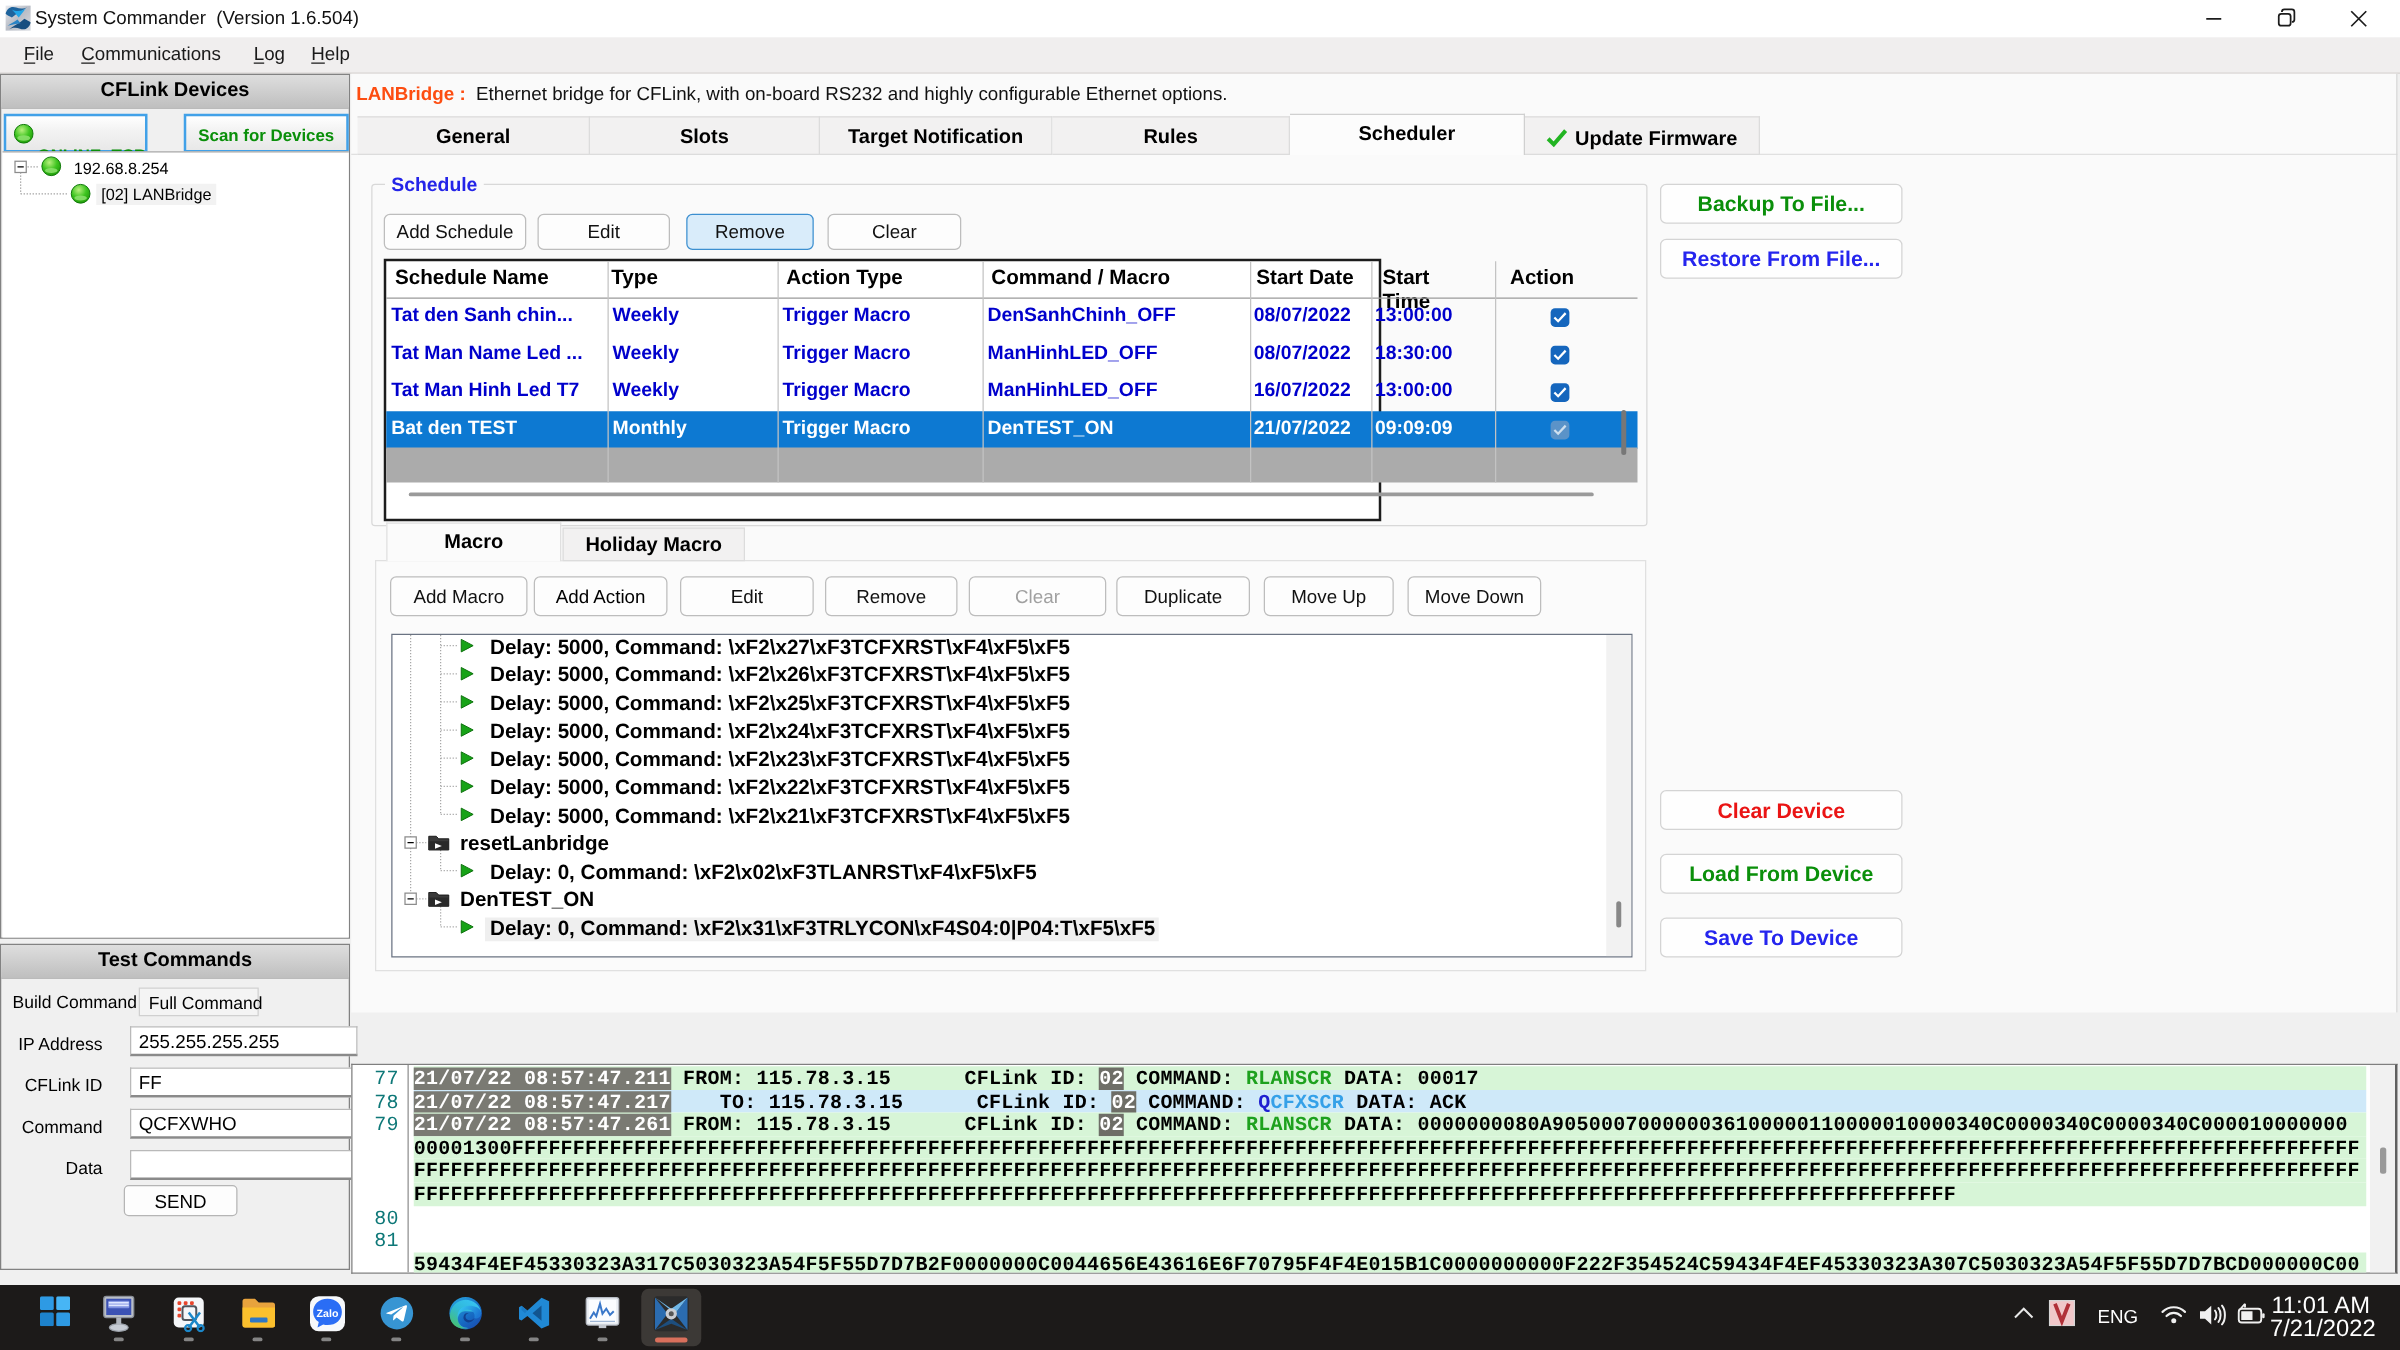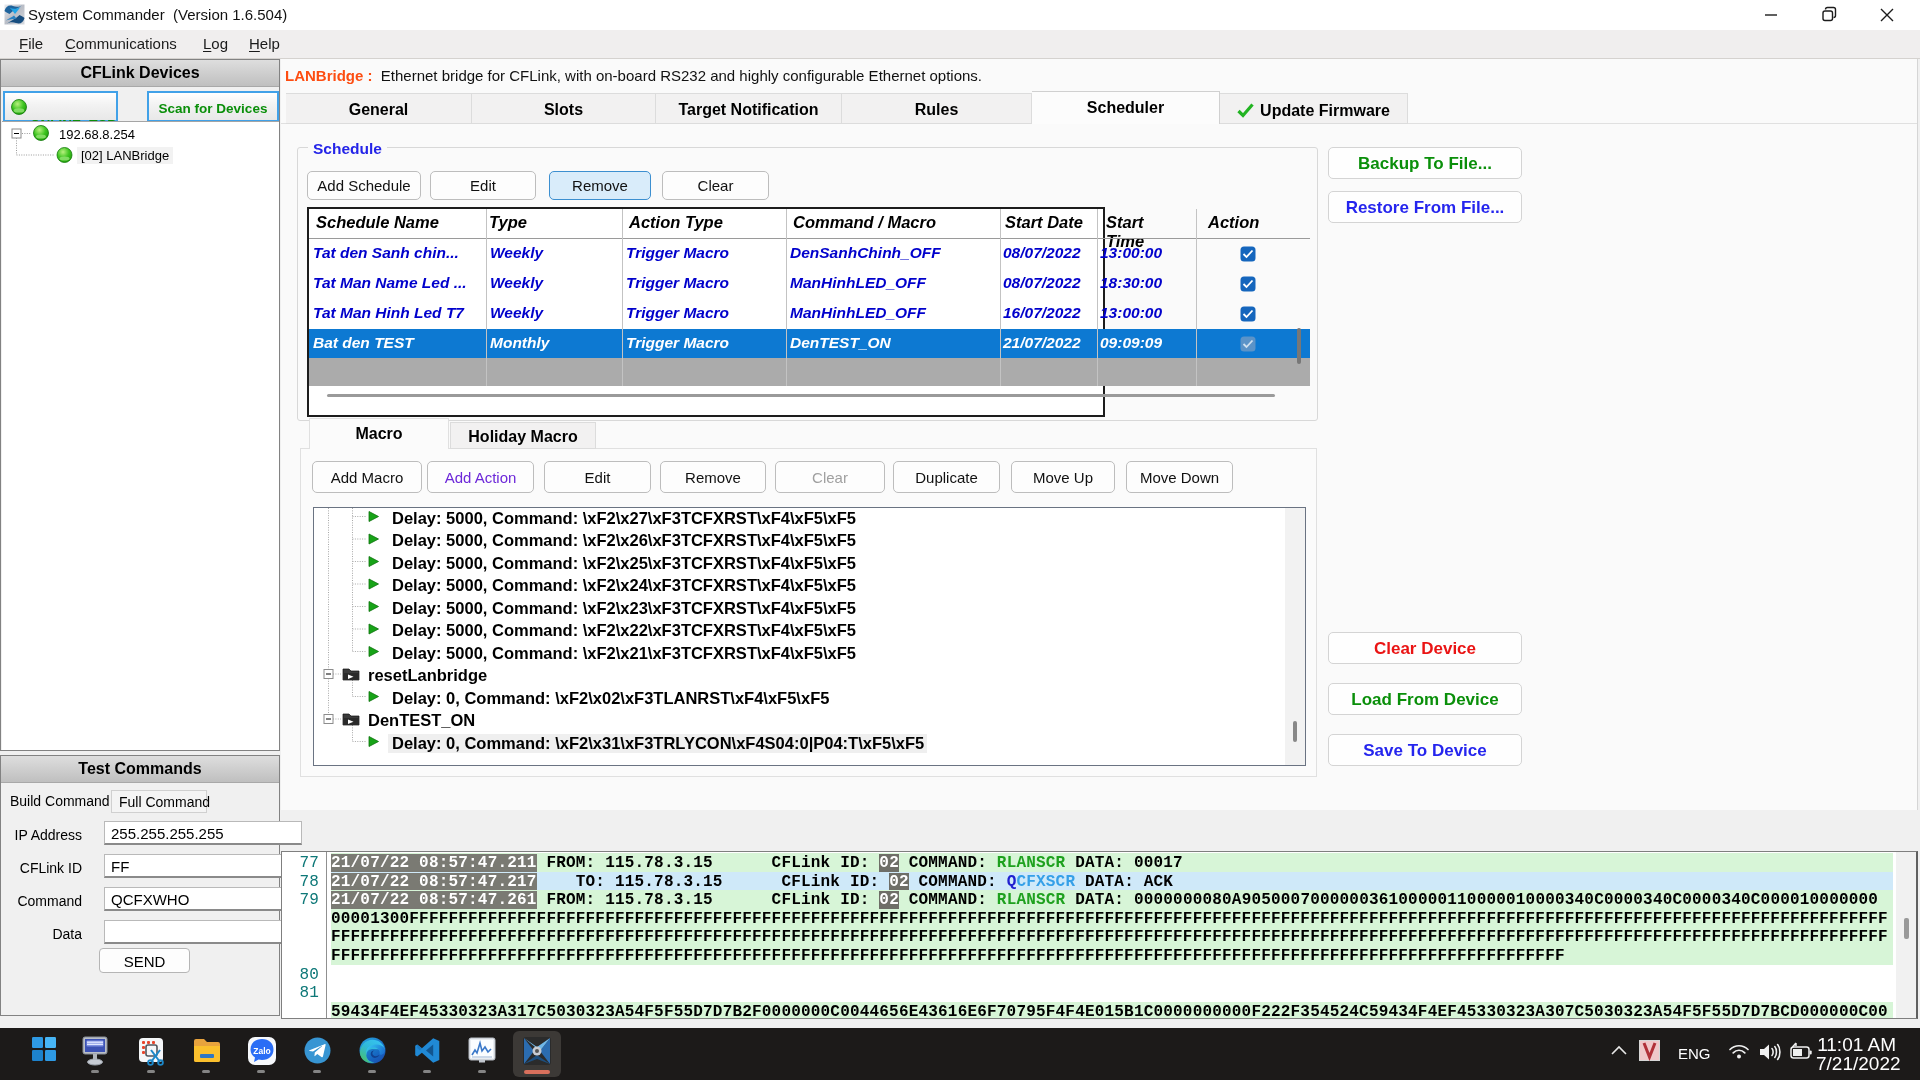--- a/index.html
+++ b/index.html
@@ -21,30 +21,30 @@
 
 #leftpanel { left:0; top:59px; width:280px; height:692px; background:#f0f0f0; border:1px solid #828282; }
 .panelhdr { left:0; width:278px; height:27px; background:linear-gradient(#dedede,#bfbfbf); border-bottom:1px solid #a8a8a8; text-align:center; font-weight:bold; font-size:16px; color:#000; padding-top:4px; }
 .bluebtn { border:2px solid #41a1e8; background:linear-gradient(#ffffff,#f2f2f2 45%,#e8e8e8); color:#0a8f0a; font-weight:bold; font-size:13.5px; text-align:center; white-space:nowrap; }
 #treearea { left:1px; top:61px; width:277px; height:629px; background:#ffffff; border-top:1px solid #a5a5a5; }
 .treetxt { position:absolute; font-size:13px; color:#000; }
 
 
 #testpanel { left:0; top:755px; width:280px; height:261px; background:#f0f0f0; border:1px solid #828282; }
 .tclabel { position:absolute; font-size:14px; color:#000; text-align:right; width:70px; white-space:nowrap; }
-.tcinput { position:absolute; left:103px; width:198px; height:24px; background:#fff; border:1px solid #b9b9b9; border-bottom:2px solid #8a8a8a; font-size:15px; color:#000; padding:3px 0 0 6px; }
+.tcinput { position:absolute; left:103px; width:182px; height:24px; background:#fff; border:1px solid #b9b9b9; border-bottom:2px solid #8a8a8a; font-size:15px; color:#000; padding:3px 0 0 6px; }
 
 
 #mainarea { left:281px; top:59px; width:1637px; height:751px; background:#fafafa; }
 .tab { position:absolute; top:34px; height:31px; background:#f2f1f1; border:1px solid #dcdcdc; border-left:none; text-align:center; font-weight:bold; font-size:16px; color:#000; padding-top:7px; }
 .btn { position:absolute; background:#fdfdfd; border:1px solid #bdbdbd; border-radius:5px; text-align:center; font-size:15px; color:#111; }
 .rbtn { position:absolute; left:1047px; width:194px; height:32px; background:#fefefe; border:1px solid #d4d4d4; border-radius:5px; text-align:center; font-weight:bold; font-size:17px; padding-top:6px; }
 
 
-#schedtable { left:26px; top:148px; width:798px; height:210px; background:#fff; border:2px solid #1c1c1c;font-style:italic; }
+#schedtable { left:26px; top:148px; width:798px; height:210px; background:#fff; border:2px solid #1c1c1c; }
 .th { position:absolute; top:0; height:29px; font-weight:bold; font-size:16.5px; color:#000; padding-top:4px; }
 .trow { position:absolute; left:0; width:986px; height:30px; font-weight:bold; font-size:15.5px; color:#0000cc; white-space:nowrap; }
 .td { position:absolute; top:5px; }
 .colsep { position:absolute; top:0; width:1px; height:177px; background:#c3c3c3; }
 
 
 #macrolist { left:32px; top:448px; width:993px; height:259px; background:#fff; border:1px solid #6a7382; overflow:hidden; font-weight:bold; font-size:16.5px; color:#000; white-space:nowrap; }
 .mrow { position:absolute; left:0; width:100%; height:22px; }
 
 
@@ -243,21 +243,21 @@
     <div class="colsep" style="left:887px"></div>
     <div class="abs" style="left:18px;top:185px;width:948px;height:3px;border-radius:2px;background:#9a9a9a"></div>
     <div class="abs" style="left:988px;top:119px;width:4px;height:36px;border-radius:2px;background:#777"></div>
   </div>
 
   <div class="abs" style="left:19px;top:389px;width:1017px;height:329px;border:1px solid #e0e0e0;background:#fbfbfb"></div>
   <div class="abs" style="left:28px;top:359px;width:140px;height:31px;background:#fbfbfb;border:1px solid #e0e0e0;border-bottom:none;text-align:center;font-weight:bold;font-size:16px;padding-top:6px">Macro</div>
   <div class="abs" style="left:169px;top:363px;width:146px;height:27px;background:#f2f1f1;border:1px solid #dcdcdc;text-align:center;font-weight:bold;font-size:16px;padding-top:5px">Holiday Macro</div>
 
   <div class="btn" style="left:31px;top:402px;width:110px;height:32px;padding-top:7px">Add Macro</div>
-  <div class="btn" style="left:146px;top:402px;width:107px;height:32px;padding-top:7px;color:#6d28d9">Add Action</div>
+  <div class="btn" style="left:146px;top:402px;width:107px;height:32px;padding-top:7px;color:#000000">Add Action</div>
   <div class="btn" style="left:263px;top:402px;width:107px;height:32px;padding-top:7px">Edit</div>
   <div class="btn" style="left:379px;top:402px;width:106px;height:32px;padding-top:7px">Remove</div>
   <div class="btn" style="left:494px;top:402px;width:110px;height:32px;padding-top:7px;color:#a0a0a0">Clear</div>
   <div class="btn" style="left:612px;top:402px;width:107px;height:32px;padding-top:7px">Duplicate</div>
   <div class="btn" style="left:730px;top:402px;width:104px;height:32px;padding-top:7px">Move Up</div>
   <div class="btn" style="left:845px;top:402px;width:107px;height:32px;padding-top:7px">Move Down</div>
 
   <div class="abs" id="macrolist">
     <svg class="abs" style="left:0;top:0" width="993" height="257" viewBox="0 0 993 257">
       <g stroke="#a8a8a8" stroke-width="1" stroke-dasharray="1 1.4">

